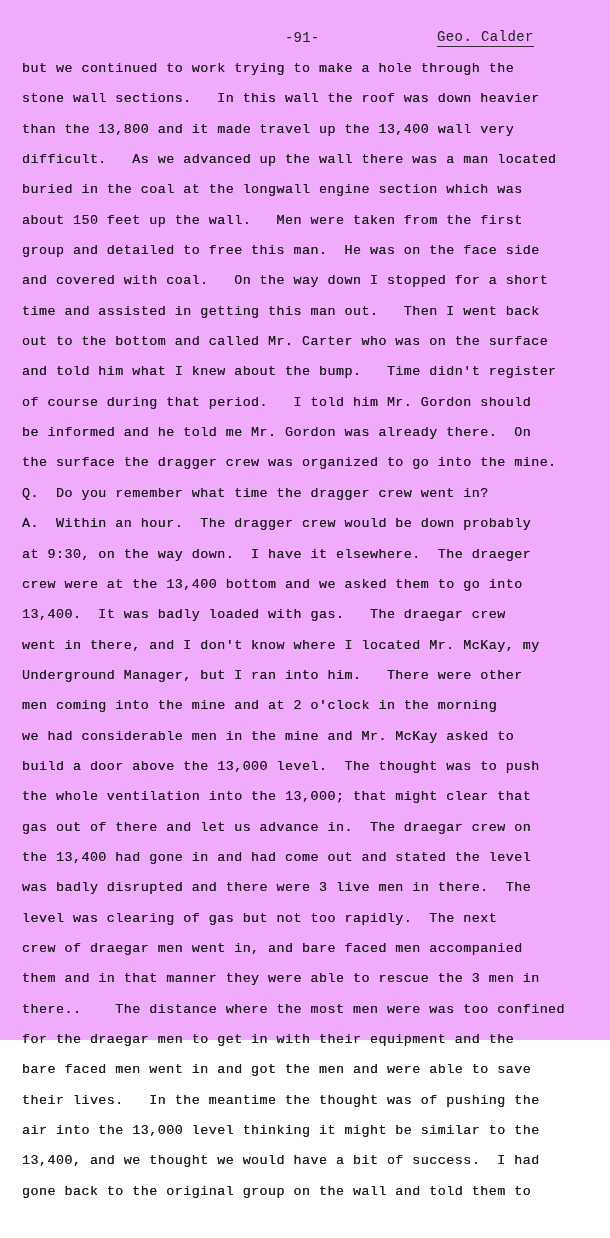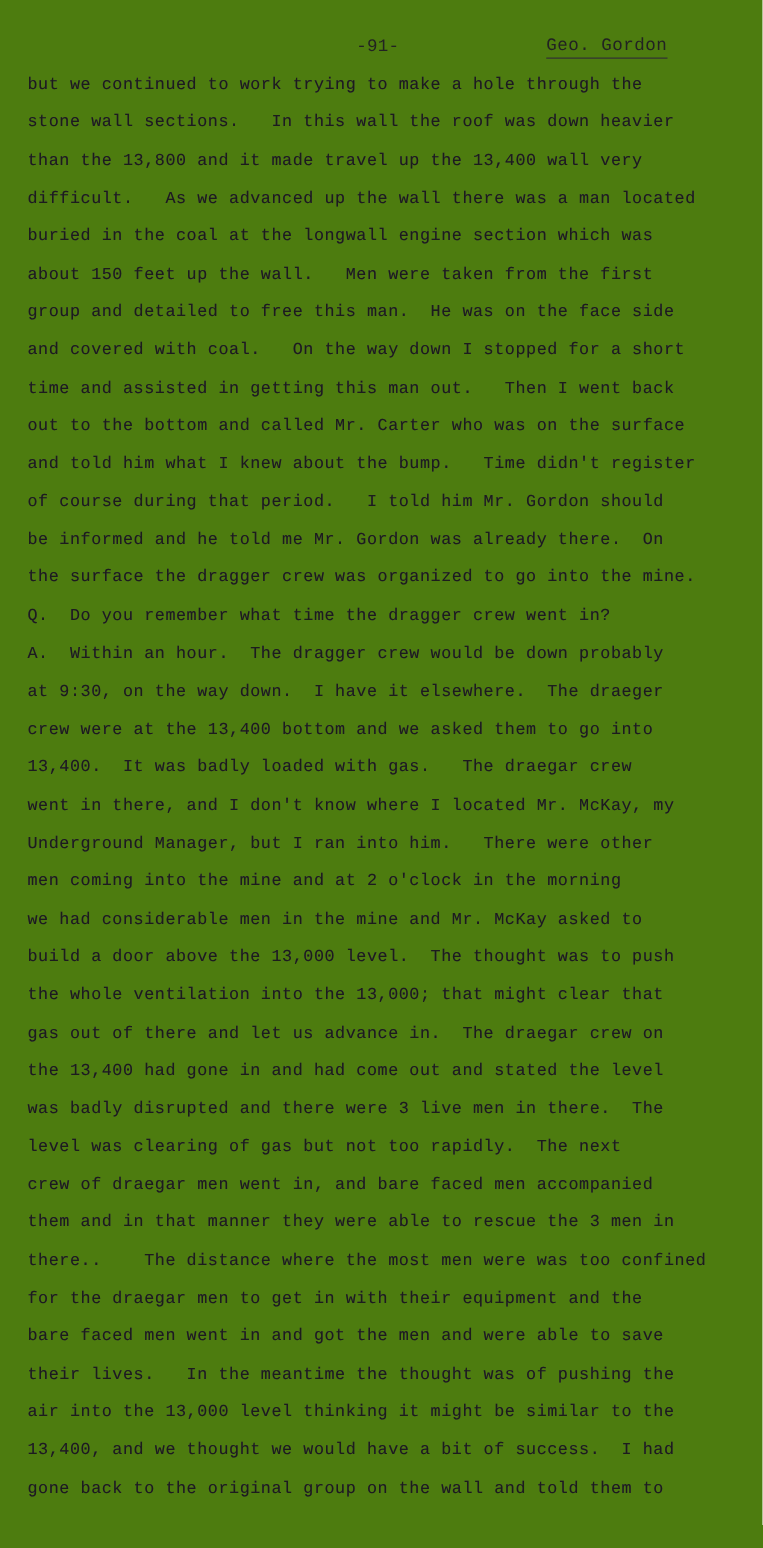--- a/index.html
+++ b/index.html
@@ -12,22 +12,22 @@
       height: 1238px;
       position: relative;
       overflow: hidden;
       font-family: "Liberation Mono", "DejaVu Sans Mono", monospace;
       color: #1a1a1a;
     }
     .page {
       position: absolute;
       left: 0; top: 0;
       width: 610px;
-      height: 1238px;
-      background: #4d7c0f;
+      height: 1040px;
+      background: #f0abfc;
     }
     .page-number {
       position: absolute;
       left: 285px;
       top: 30px;
       font-size: 14px;
       letter-spacing: 0.2px;
       color: #222;
     }
     .witness-name {
@@ -56,21 +56,21 @@
       letter-spacing: 0.45px;
       color: #1c1c1c;
       text-shadow: 0 0 0.3px #444;
     }
   </style>
 </head>
 <body>
 
 <div class="page">
   <div class="page-number">-91-</div>
-  <div class="witness-name">Geo. Gordon</div>
+  <div class="witness-name">Geo. Calder</div>
 
   <div class="body-text" id="body-text">
       <span class="line">but we continued to work trying to make a hole through the</span>
       <span class="line">stone wall sections.   In this wall the roof was down heavier</span>
       <span class="line">than the 13,800 and it made travel up the 13,400 wall very</span>
       <span class="line">difficult.   As we advanced up the wall there was a man located</span>
       <span class="line">buried in the coal at the longwall engine section which was</span>
       <span class="line">about 150 feet up the wall.   Men were taken from the first</span>
       <span class="line">group and detailed to free this man.  He was on the face side</span>
       <span class="line">and covered with coal.   On the way down I stopped for a short</span>

